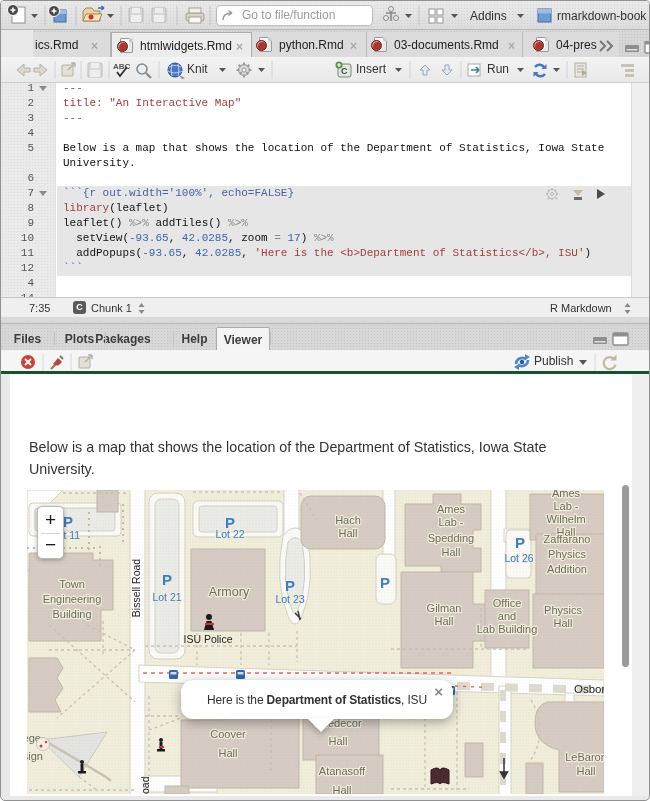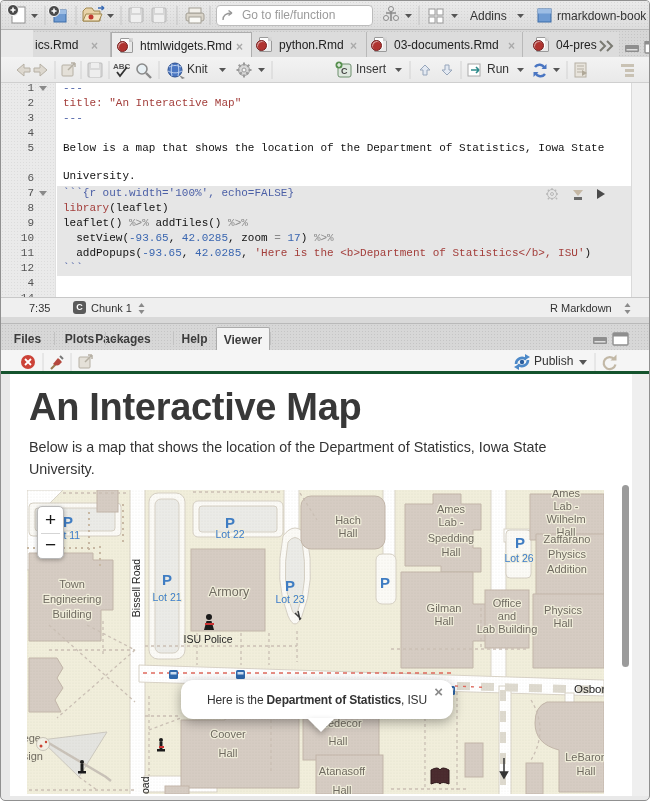--- a/index.html
+++ b/index.html
@@ -246,21 +246,21 @@
       <div class="ln" style="top:193px;">4</div>
       <div class="ln" style="top:208px;">14</div>
       <div class="fold" style="left:38px;top:3px;"></div>
       <div class="fold" style="left:38px;top:108px;"></div>
     </div>
     <div id="chunkbg"></div>
     <div class="crow c-blue" style="top:-2px;">---</div>
     <div class="crow c-red" style="top:13px;">title: "An Interactive Map"</div>
     <div class="crow c-blue" style="top:28px;">---</div>
     <div class="crow" style="top:58px;">Below is a map that shows the location of the Department of Statistics, Iowa State</div>
-    <div class="crow" style="top:73px;margin-top:13px;">University.</div>
+    <div class="crow" style="top:73px;">University.</div>
     <div class="crow c-blue" style="top:103px;">```{r out.width='100%', echo=FALSE}</div>
     <div class="crow" style="top:118px;"><span class="c-red">library</span>(leaflet)</div>
     <div class="crow" style="top:133px;">leaflet() <span class="c-gray">%&gt;%</span> addTiles() <span class="c-gray">%&gt;%</span></div>
     <div class="crow" style="top:148px;">  setView(<span class="c-num">-93.65</span>, <span class="c-num">42.0285</span>, zoom <span class="c-gray">=</span> <span class="c-num">17</span>) <span class="c-gray">%&gt;%</span></div>
     <div class="crow" style="top:163px;">  addPopups(<span class="c-num">-93.65</span>, <span class="c-num">42.0285</span>, <span class="c-red">'Here is the &lt;b&gt;Department of Statistics&lt;/b&gt;, ISU'</span>)</div>
     <div class="crow c-blue" style="top:178px;">```</div>
     <svg class="abs" style="left:544px;top:104px" width="64" height="14">
       <g fill="none" stroke="#b9b9b9">
           <circle cx="7" cy="7" r="4.5"></circle>
           <circle cx="7" cy="7" r="1.5"></circle>
@@ -322,21 +322,20 @@
       <path d="M524 4 l5 3 l-5 3 z M518 14 l-5 3 l5 3 z" fill="#4d89c8"></path>
       <circle cx="521" cy="12" r="2.2" fill="#2a5e9e"></circle>
       <path d="M578 10h8l-4 5z" fill="#555"></path>
       <line x1="594" y1="3" x2="594" y2="21" stroke="#d8d8d8"></line>
       <path d="M613.5 9.5 a6 6 0 1 0 1 5" stroke="#c2b8a6" stroke-width="2.2" fill="none"></path>
       <path d="M609.5 10.5 h6 v-6 z" fill="#c2b8a6"></path>
     </svg>
     <div class="tbtxt" style="left:533px;top:4px;">Publish</div>
   </div>
   <div id="vcontent">
-    <div id="vh1">An Interactive Map</div>
     <div id="vp">Below is a map that shows the location of the Department of Statistics, Iowa State University.</div>
   </div>
   <svg id="map" class="abs" style="left:26px;top:489px" width="577" height="304" viewBox="0 0 577 304" font-family="Liberation Sans,sans-serif">
     <defs>
         <pattern id="dots" width="3" height="3" patternUnits="userSpaceOnUse">
           <circle cx="1" cy="1" r="0.55" fill="rgba(110,100,90,0.13)"></circle>
         </pattern>
       </defs>
     <rect x="0" y="0" width="577" height="304" fill="#f1eedb"></rect>
     <g stroke="#d9d3c7" stroke-width="1">

